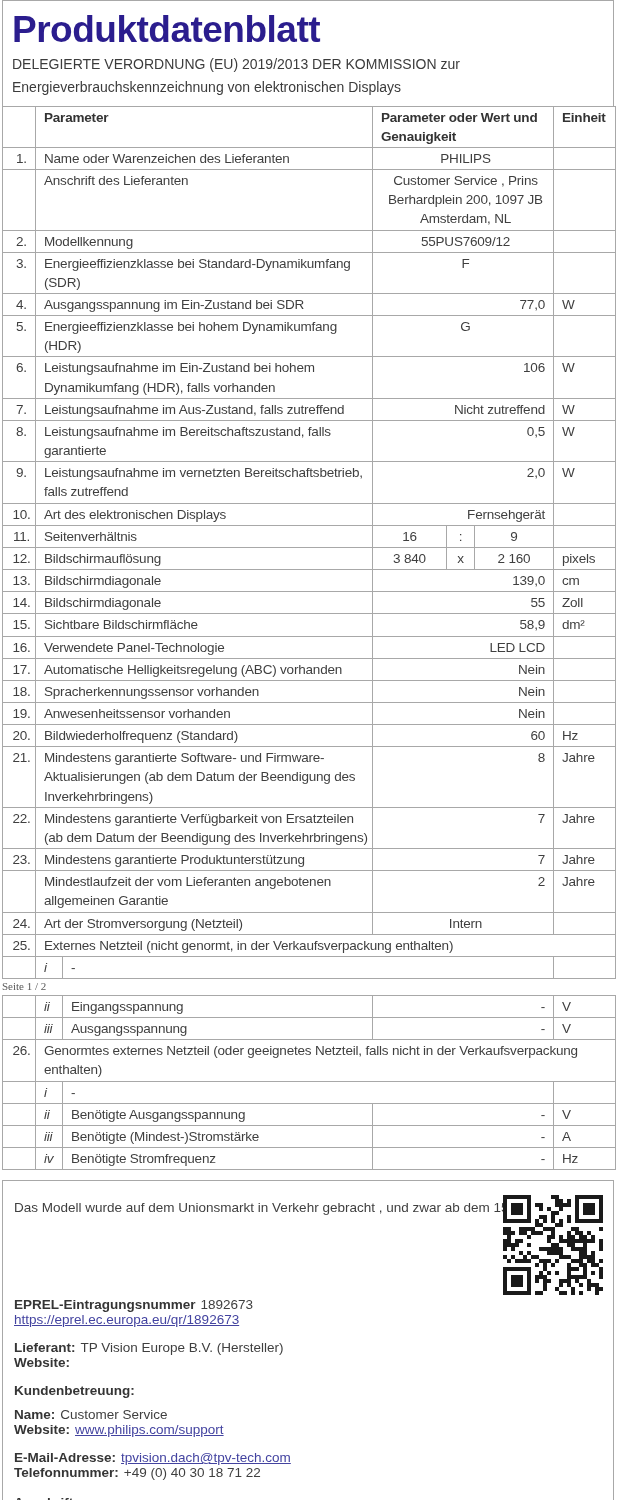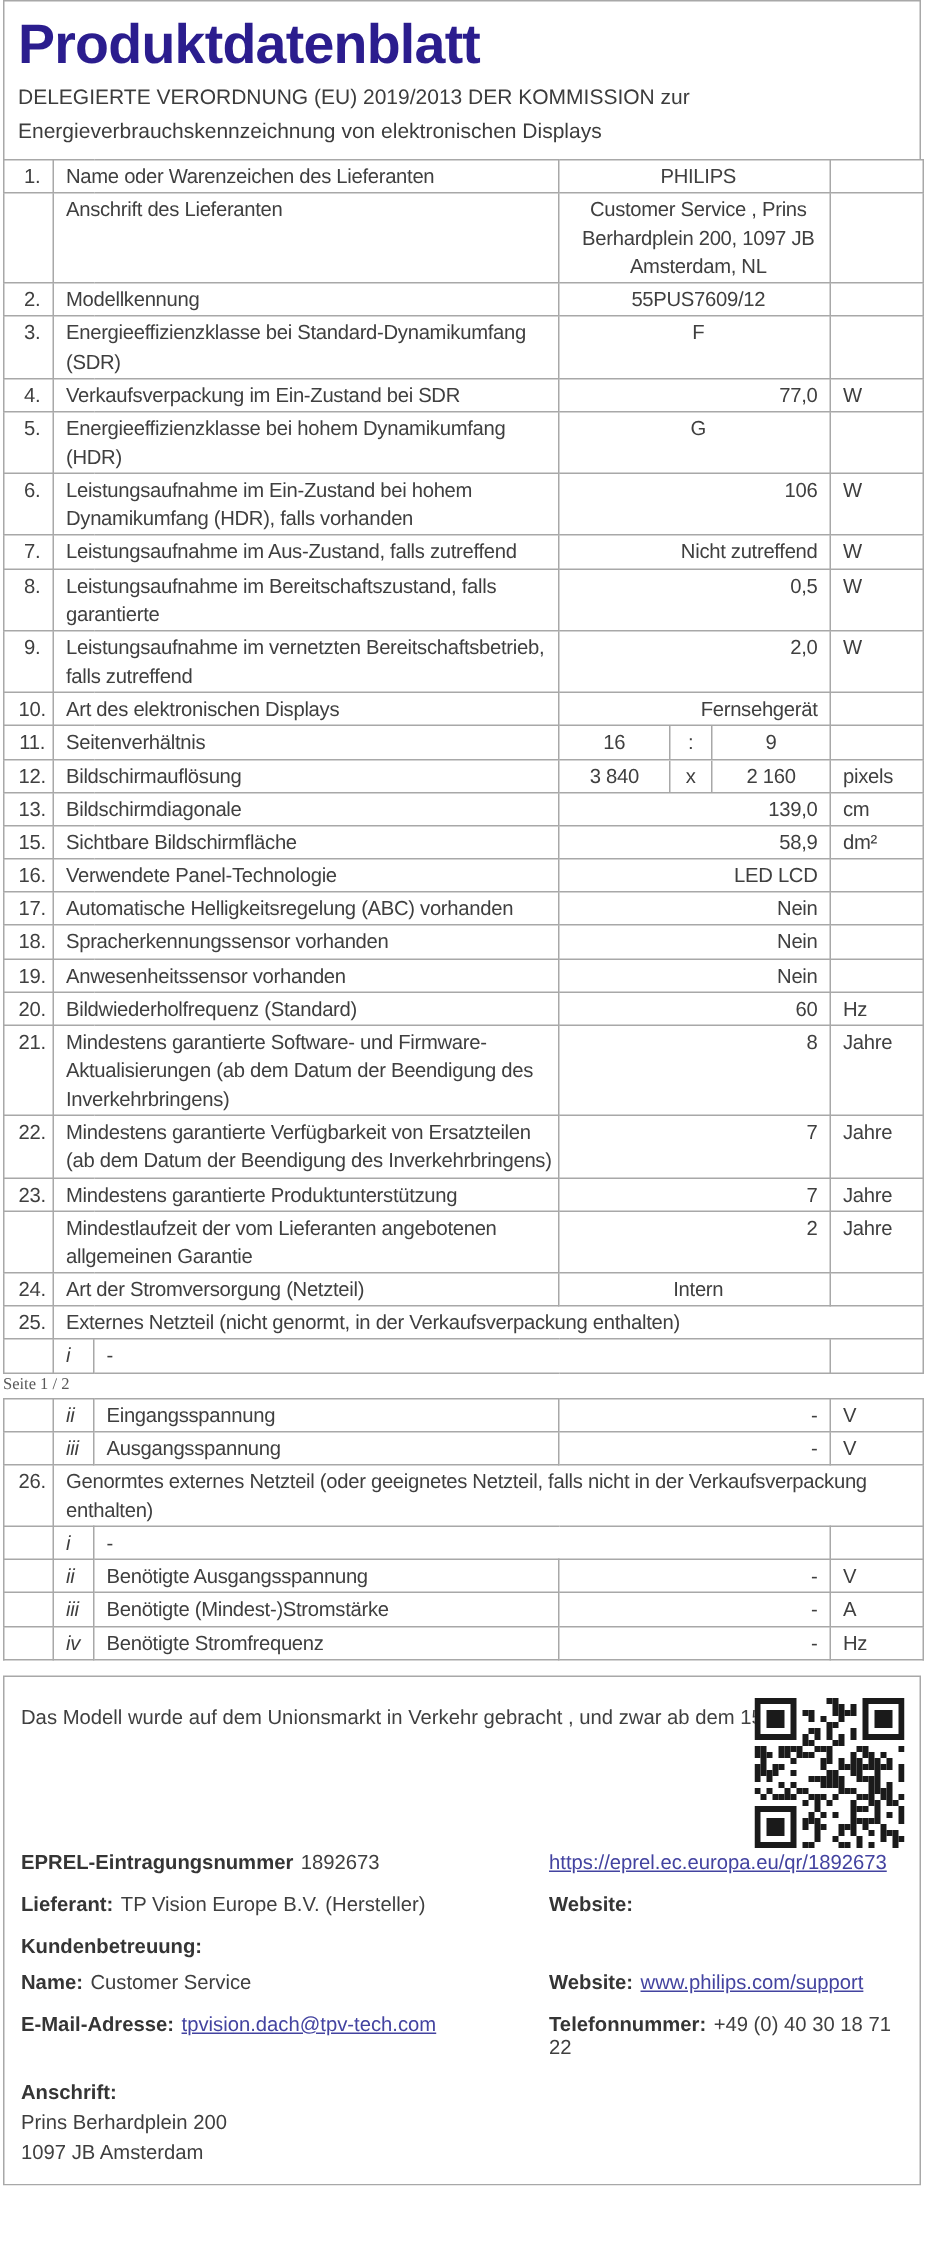--- a/index.html
+++ b/index.html
@@ -78,21 +78,21 @@
     margin:10px 0 0 2px;
     width:612px;
     box-sizing:border-box;
     border:1px solid #a8a8a8;
     padding:12px 10px 10px 11px;
     position:relative;
   }
   .statement-row{position:relative;min-height:104px;}
   .statement{display:block;padding-top:5px;line-height:1.45;width:500px;}
   .qr{position:absolute;top:2px;right:0;width:100px;height:100px;}
-  .f-row{display:flex;margin-bottom:13px;}
+  .f-row{display:flex;margin-bottom:13px;flex-direction:column;}
   .f-left{width:352px;padding-right:10px;box-sizing:border-box;}
   .f-right{flex:1;}
   .lbl{font-weight:bold;color:#353535;margin-right:5px;}
   a.link{color:var(--link-color,#4343a0);text-decoration:underline;word-break:break-all;cursor:pointer;}
   .addr-line{line-height:1.5;}
   .tight{margin-bottom:9px;}
 </style>
 </head>
 <body>
 
@@ -106,20 +106,26 @@
 
   <table class="sheet" id="table1">
     <colgroup>
         <col style="width:33px">
         <col style="width:27px">
         <col style="width:310px">
         <col style="width:181px">
         <col style="width:62px">
       </colgroup>
     <tbody id="table1-body">
+      <tr class="hdr">
+        <td class="c-num"></td>
+        <td colspan="2">Parameter</td>
+        <td>Parameter oder Wert und Genauigkeit</td>
+        <td>Einheit</td>
+      </tr>
     <tr>
           <td class="c-num">1.</td>
           <td colspan="2">Name oder Warenzeichen des Lieferanten</td>
           <td class="c-val left">PHILIPS</td>
           <td class="c-unit"></td>
         </tr>
         <tr>
           <td class="c-num"></td>
           <td colspan="2">Anschrift des Lieferanten</td>
           <td class="c-val left">Customer Service , Prins Berhardplein 200, 1097 JB Amsterdam, NL</td>
@@ -132,21 +138,21 @@
           <td class="c-unit"></td>
         </tr>
         <tr>
           <td class="c-num">3.</td>
           <td colspan="2">Energieeffizienzklasse bei Standard-Dynamikumfang (SDR)</td>
           <td class="c-val left">F</td>
           <td class="c-unit"></td>
         </tr>
         <tr>
           <td class="c-num">4.</td>
-          <td colspan="2">Verkaufsverpackung im Ein-Zustand bei SDR</td>
+          <td colspan="2">Ausgangsspannung im Ein-Zustand bei SDR</td>
           <td class="c-val right">77,0</td>
           <td class="c-unit">W</td>
         </tr>
         <tr>
           <td class="c-num">5.</td>
           <td colspan="2">Energieeffizienzklasse bei hohem Dynamikumfang (HDR)</td>
           <td class="c-val left">G</td>
           <td class="c-unit"></td>
         </tr>
         <tr>
@@ -201,20 +207,26 @@
               <div class="s3">2 160</div>
             </div>
           </td>
           <td class="c-unit">pixels</td>
         </tr>
         <tr>
           <td class="c-num">13.</td>
           <td colspan="2">Bildschirmdiagonale</td>
           <td class="c-val right">139,0</td>
           <td class="c-unit">cm</td>
+        </tr>
+        <tr>
+          <td class="c-num">14.</td>
+          <td colspan="2">Bildschirmdiagonale</td>
+          <td class="c-val right">55</td>
+          <td class="c-unit">Zoll</td>
         </tr>
         <tr>
           <td class="c-num">15.</td>
           <td colspan="2">Sichtbare Bildschirmfläche</td>
           <td class="c-val right">58,9</td>
           <td class="c-unit">dm²</td>
         </tr>
         <tr>
           <td class="c-num">16.</td>
           <td colspan="2">Verwendete Panel-Technologie</td>

